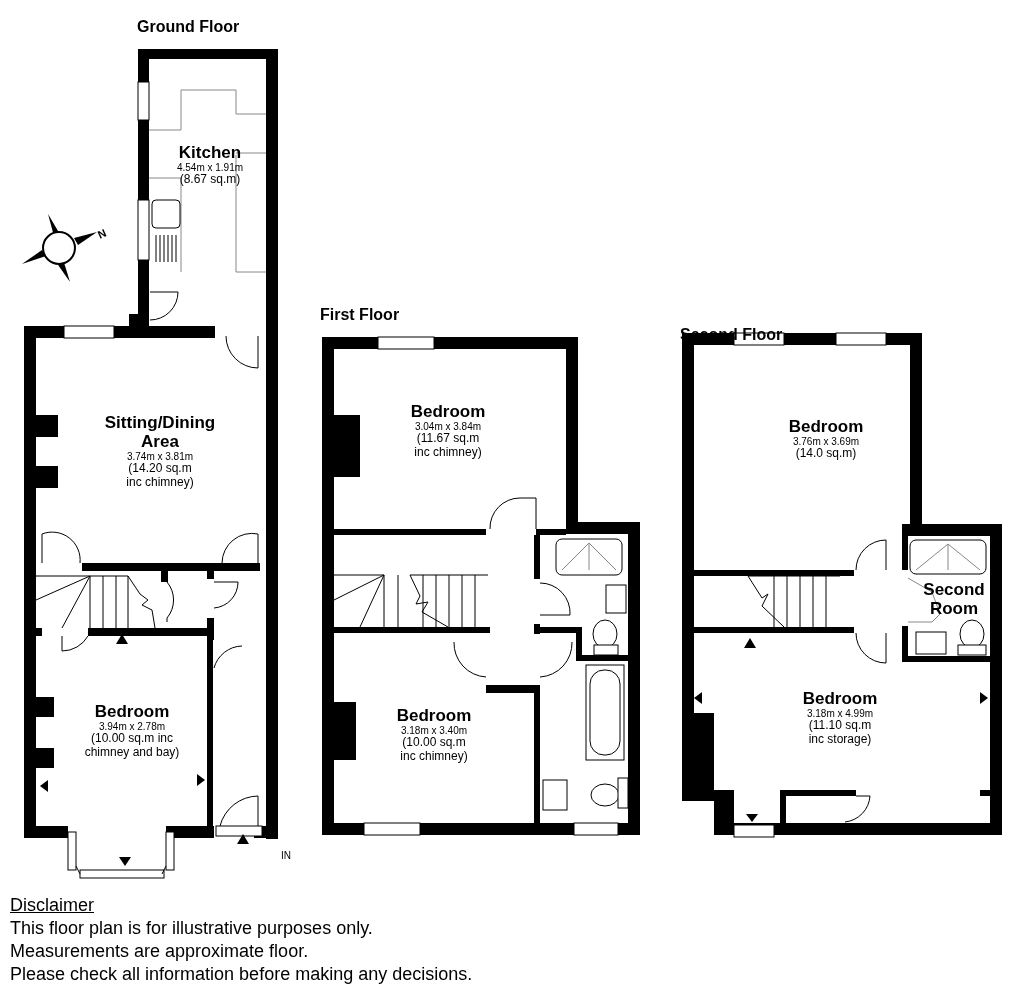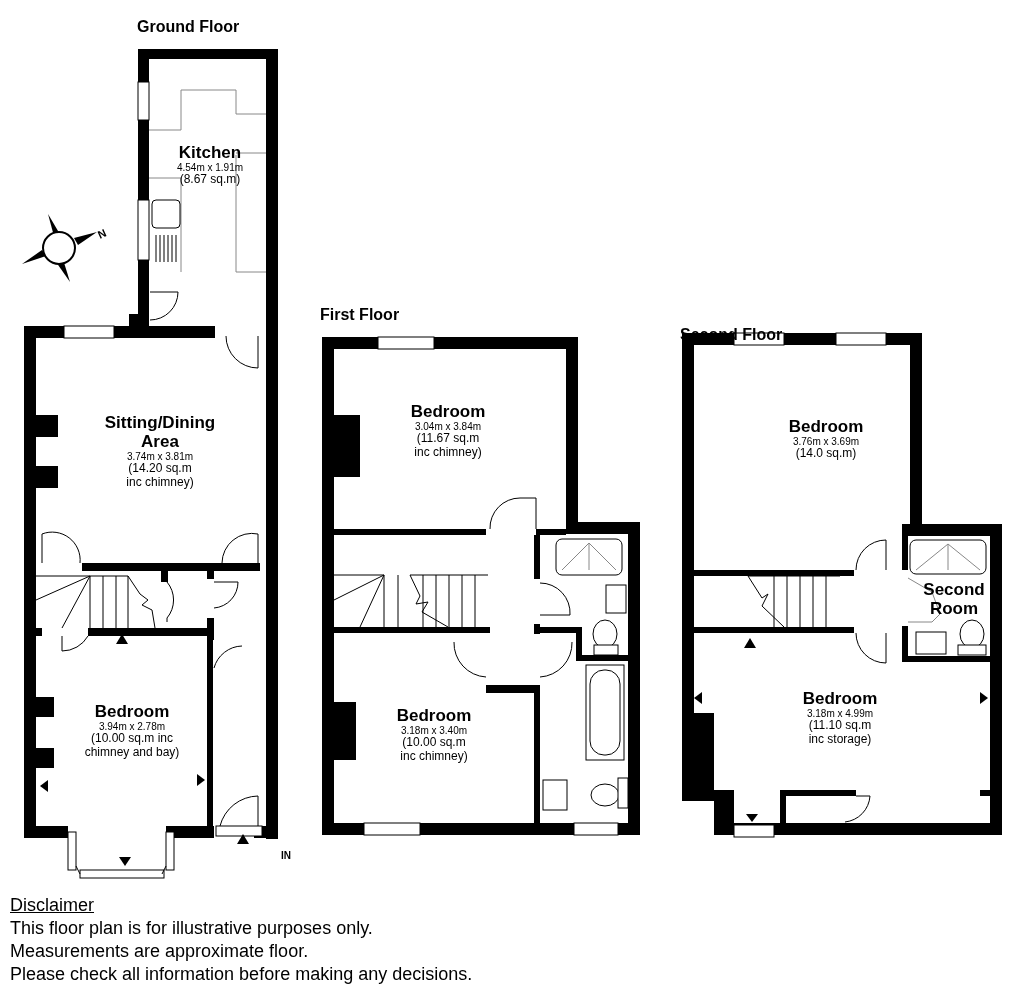--- a/index.html
+++ b/index.html
@@ -10,21 +10,21 @@
   .thin { fill: none; stroke: #000; stroke-width: 1; }
   .grey { fill: none; stroke: #888; stroke-width: 1; }
   .win { fill: #fff; stroke: #000; stroke-width: 1; }
   .lbl { position: absolute; text-align: center; line-height: 1.12; white-space: nowrap; }
   .lbl .name { font-weight: bold; font-size: 17px; }
   .lbl .dim { font-size: 10px; }
   .lbl .area { font-size: 12px; }
   .floor-title { position: absolute; font-weight: bold; font-size: 16px; }
   .disclaimer { position: absolute; left: 10px; top: 894px; font-size: 18px; line-height: 1.27; }
   .disclaimer .head { text-decoration: underline; }
-  .in-label { position: absolute; left: 237px; top: 850px; font-size: 10px; font-weight: bold; padding-left: 44px; }
+  .in-label { position: absolute; left: 237px; top: 850px; font-size: 10px; font-weight: normal; padding-left: 44px; }
 </style>
 </head>
 <body>
 
 <svg class="plan" width="1024" height="994" viewBox="0 0 1024 994" xmlns="http://www.w3.org/2000/svg">
 
   <g>
 
     <rect class="wall" x="138" y="49" width="140" height="10"></rect>
     <rect class="wall" x="138" y="49" width="11" height="270"></rect>

